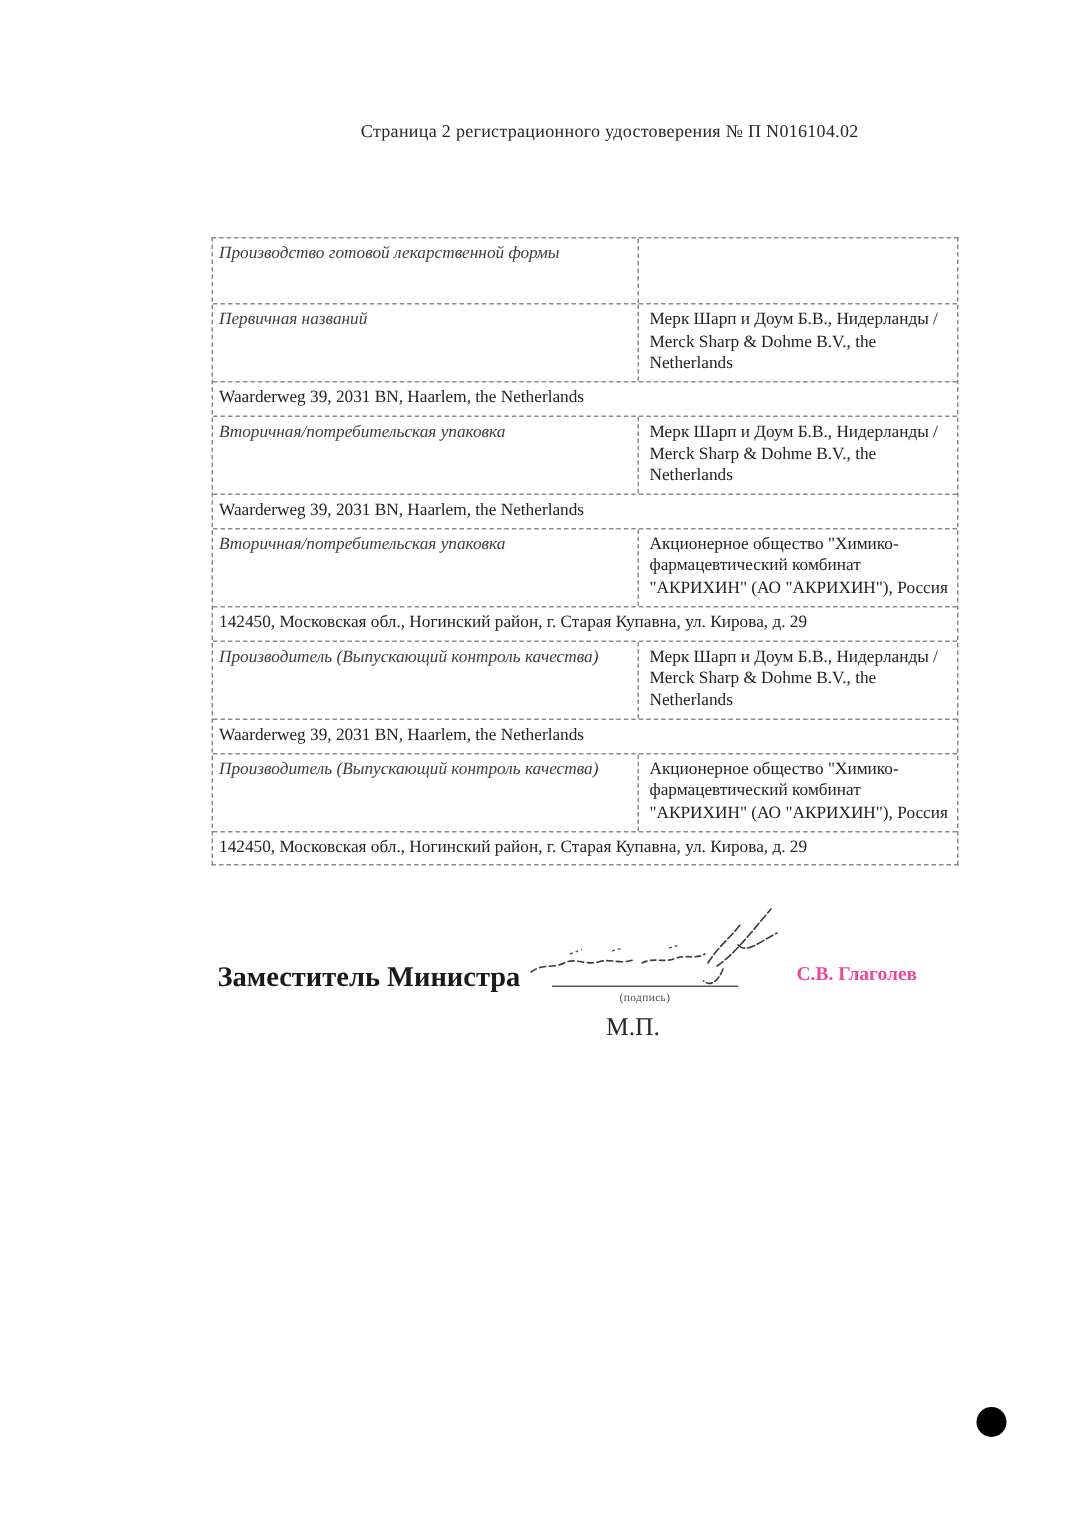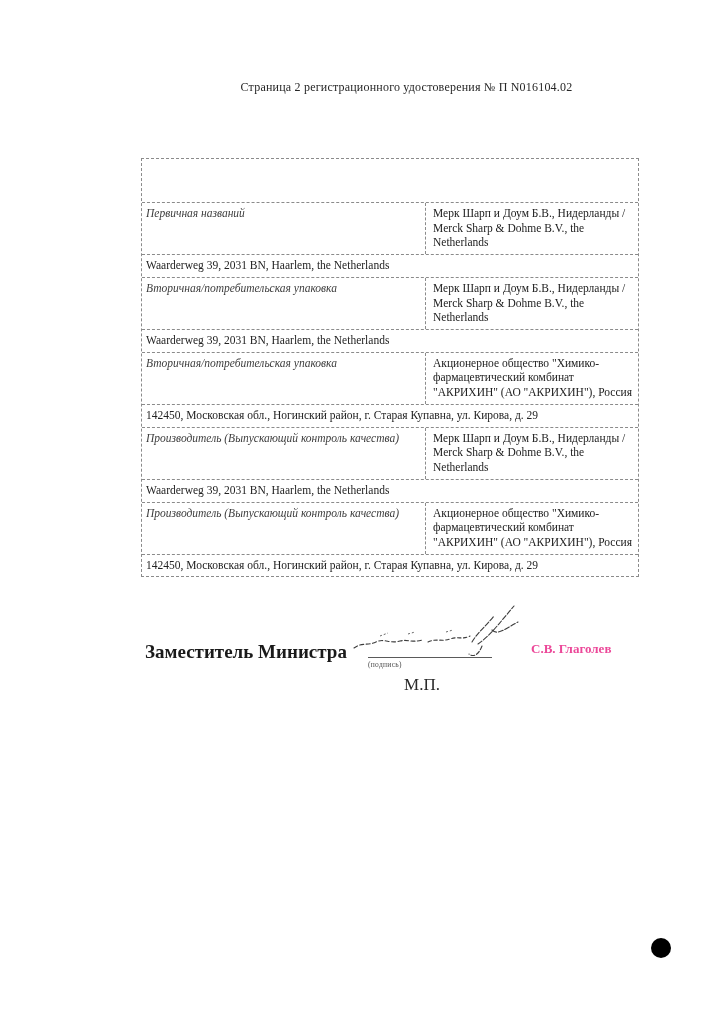--- a/index.html
+++ b/index.html
@@ -41,40 +41,41 @@
     position:absolute; left:531px; top:641px;
     font-weight:bold; font-size:13px; color:#ec4899;
   }
   .sig-area { position:absolute; left:350px; top:600px; width:180px; height:62px; }
   .sig-line {
     position:absolute; left:368px; top:657px; width:124px;
     border-top:1.4px solid #5a5a5a;
   }
   .sig-caption {
     position:absolute; left:368px; top:660px; width:124px;
-    font-size:7.5px; color:#4a4a4a; letter-spacing:.3px;
+    text-align:center; font-size:7.5px; color:#4a4a4a; letter-spacing:.3px;
   }
   .stamp-label {
     position:absolute; left:372px; top:675px; width:100px;
     text-align:center; font-size:17px; color:#2a2a2a;
   }
   
   .punch-dot {
     position:absolute; left:651px; top:938px; width:20px; height:20px;
     background:#000; border-radius:50%;
   }
 </style>
 </head>
 <body>
 
 <div class="page-header">Страница 2 регистрационного удостоверения № П N016104.02</div>
 
 <div class="prod-table">
 
   <div class="t-pair">
+    <div class="t-stage">Производство готовой лекарственной формы</div>
   </div>
 
   <div class="t-pair">
     <div class="t-stage">Первичная названий</div>
     <div class="t-manu">Мерк Шарп и Доум Б.В., Нидерланды / Merck Sharp &amp; Dohme B.V., the Netherlands</div>
   </div>
   <div class="t-addr">Waarderweg 39, 2031 BN, Haarlem, the Netherlands</div>
 
   <div class="t-pair">
     <div class="t-stage">Вторичная/потребительская упаковка</div>

